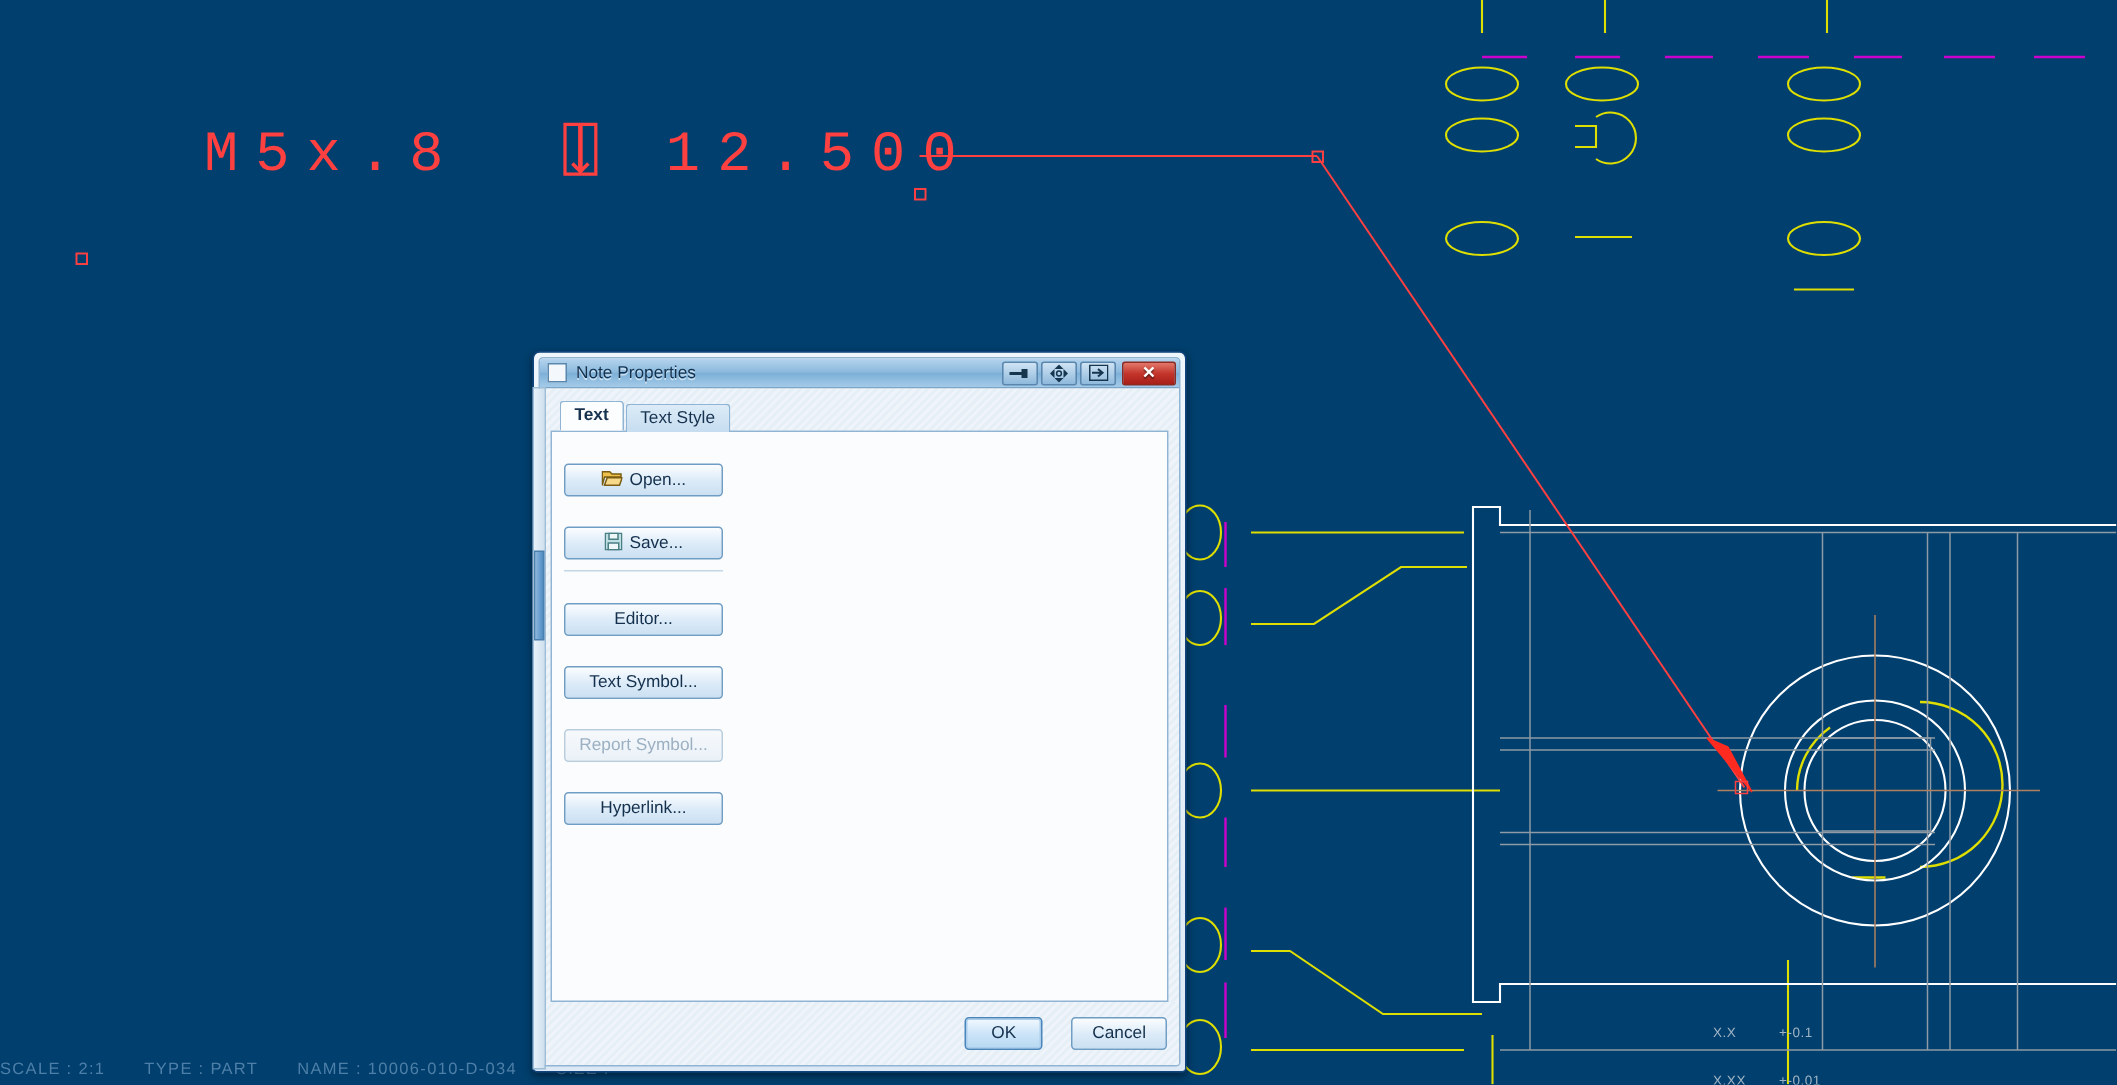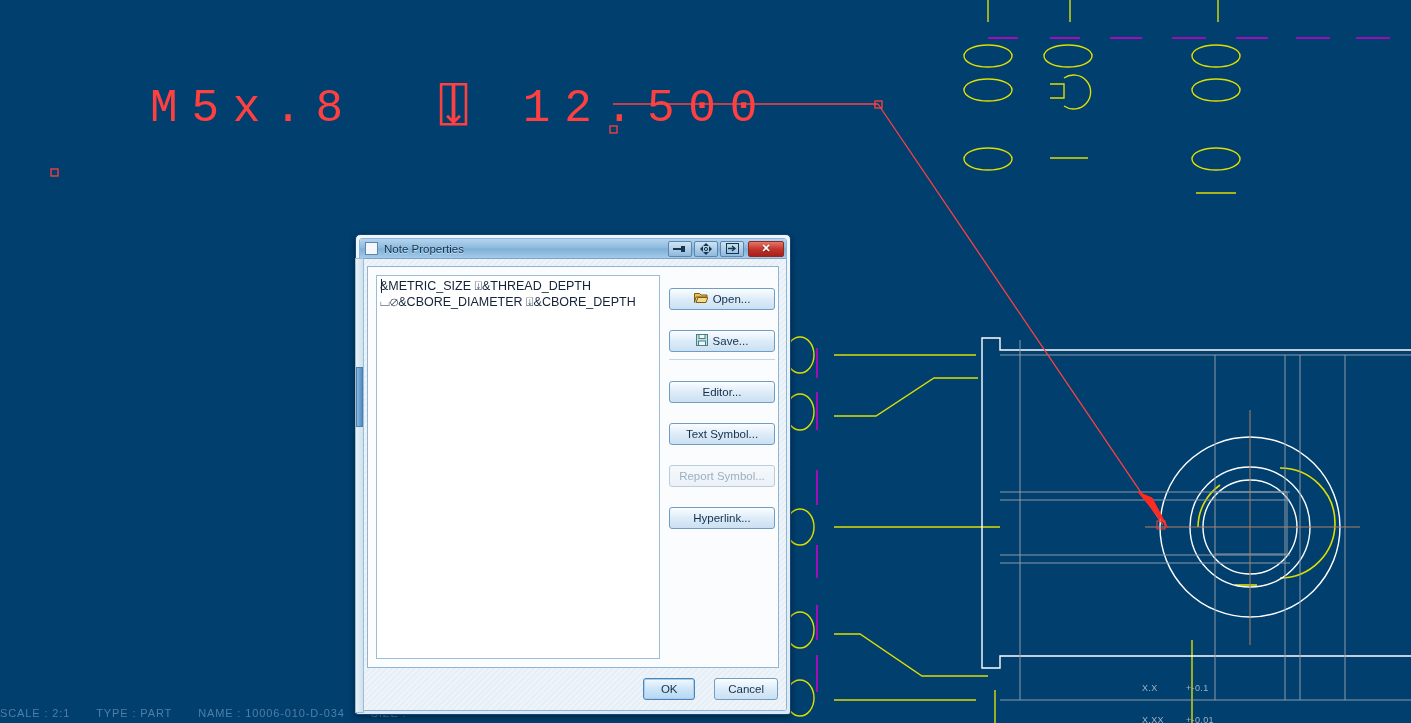--- a/index.html
+++ b/index.html
@@ -16,21 +16,21 @@
   .cad-svg { position: absolute; inset: 0; width: 1411px; height: 723px; }
 
   .cad-note {
     position: absolute;
     color: #ff4040;
     font-family: "Liberation Mono", monospace;
     letter-spacing: 0.30em;
     white-space: pre;
     -webkit-text-stroke: 0px;
   }
-  #note-line-1 { left: 150px; top: 78px; font-size: 46px; }
+  #note-line-1 { left: 136px; top: 78px; font-size: 38px; }
   #note-line-2 { left: 138px; top: 131px; font-size: 46px; }
 
   
   .statusbar {
     position: absolute; left: 0; bottom: 0;
     width: 1411px; height: 20px;
     display: flex; align-items: center;
     color: #4d7fa8;
     font-size: 11px;
     letter-spacing: 0.08em;
@@ -371,28 +371,27 @@
             </svg>
           </div>
           <div class="tbtn close">
             <span>✕</span>
           </div>
         </div>
       </div>
 
       <div class="body">
 
+        <div class="tabs">
+          <div class="tab active">Text</div>
+          <div class="tab">Text Style</div>
+        </div>
 
         <div class="tabpanel">
 
-          <div class="text-area-wrap">
-            <div class="caret"></div>
-            <div class="text-area">&amp;METRIC_SIZE ⍗&amp;THREAD_DEPTH</div>
-            <div class="text-area">⌴⌀&amp;CBORE_DIAMETER ⍗&amp;CBORE_DEPTH</div>
-          </div>
 
           <div class="btncol">
             <div class="btn">
               <span class="gl">
                 <svg width="14" height="12" viewBox="0 0 14 12">
                   <path d="M0.5 10.5 V1.5 h5 l1.5 1.5 h6 v2 h-11 l-1.5 5.5 z" fill="#ecc04a" stroke="#7a5c12"></path>
                   <path d="M2 10.5 l1.8 -5 h10 l-1.8 5 z" fill="#f6da8a" stroke="#7a5c12"></path>
                 </svg>
               </span>
               <span>Open...</span>

